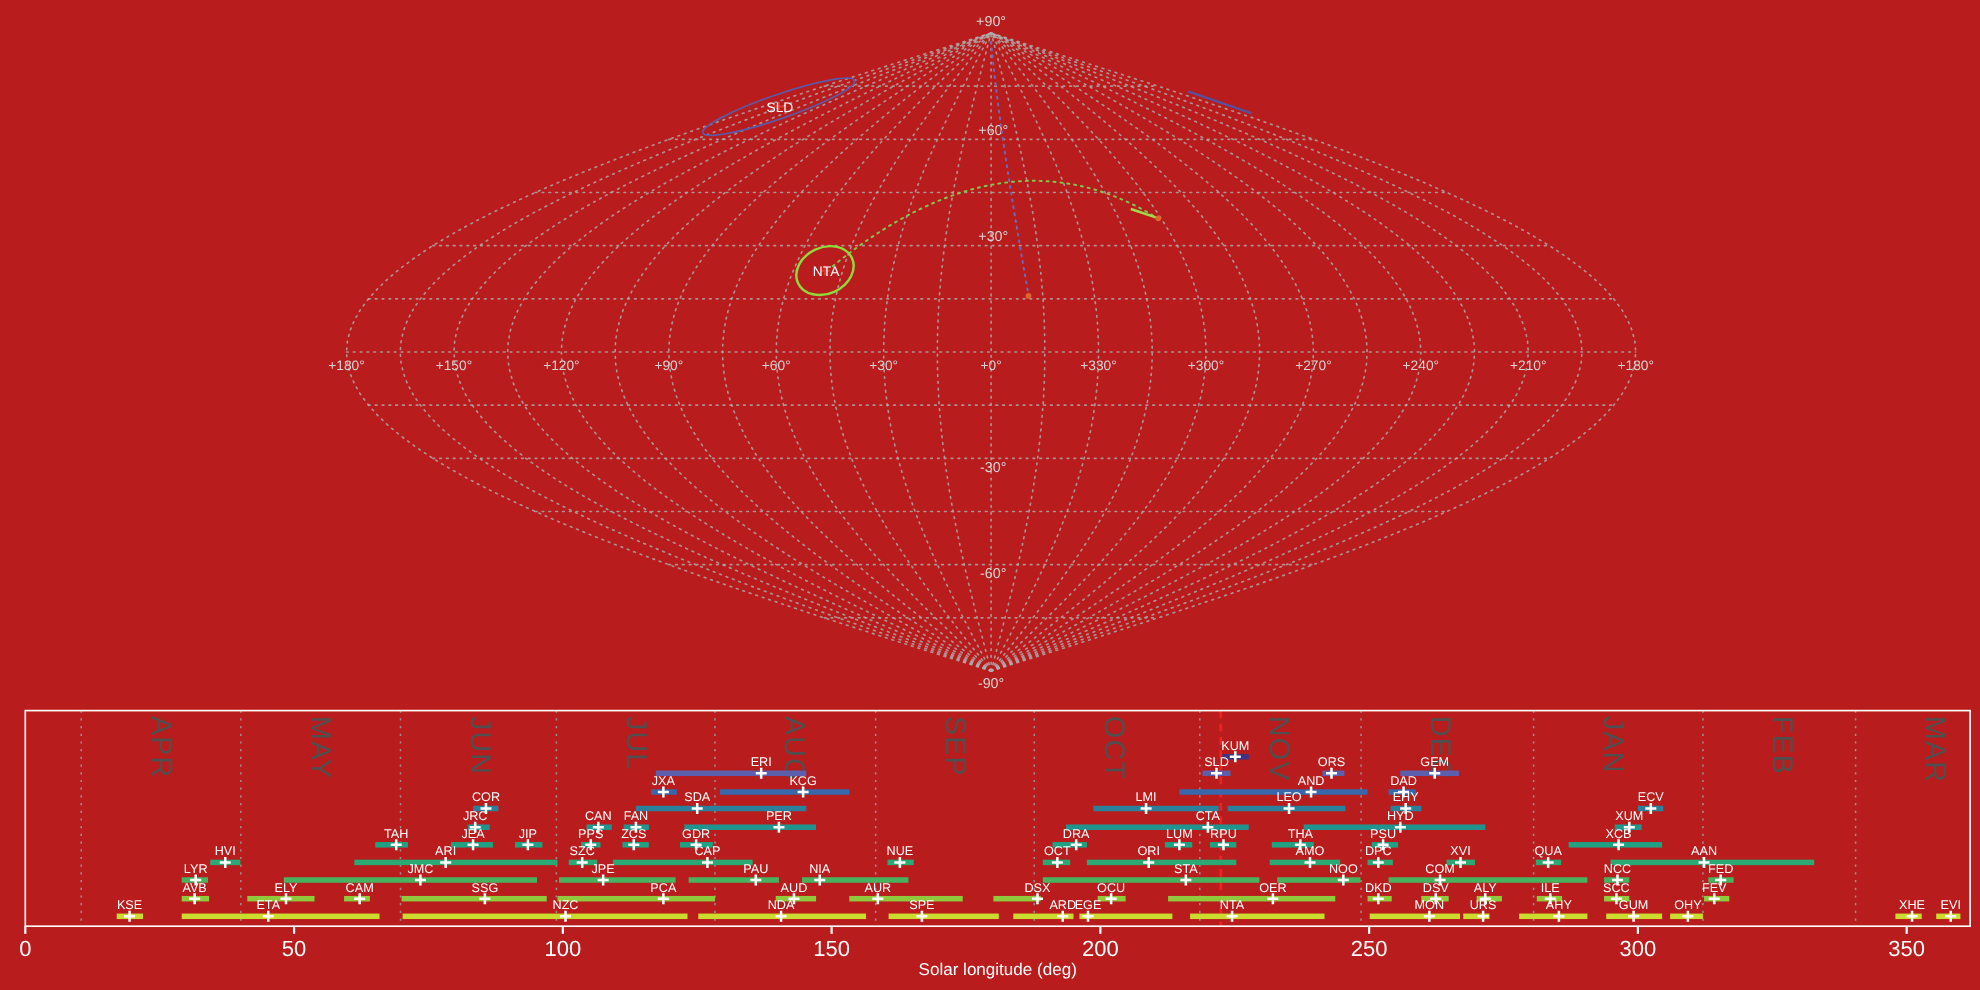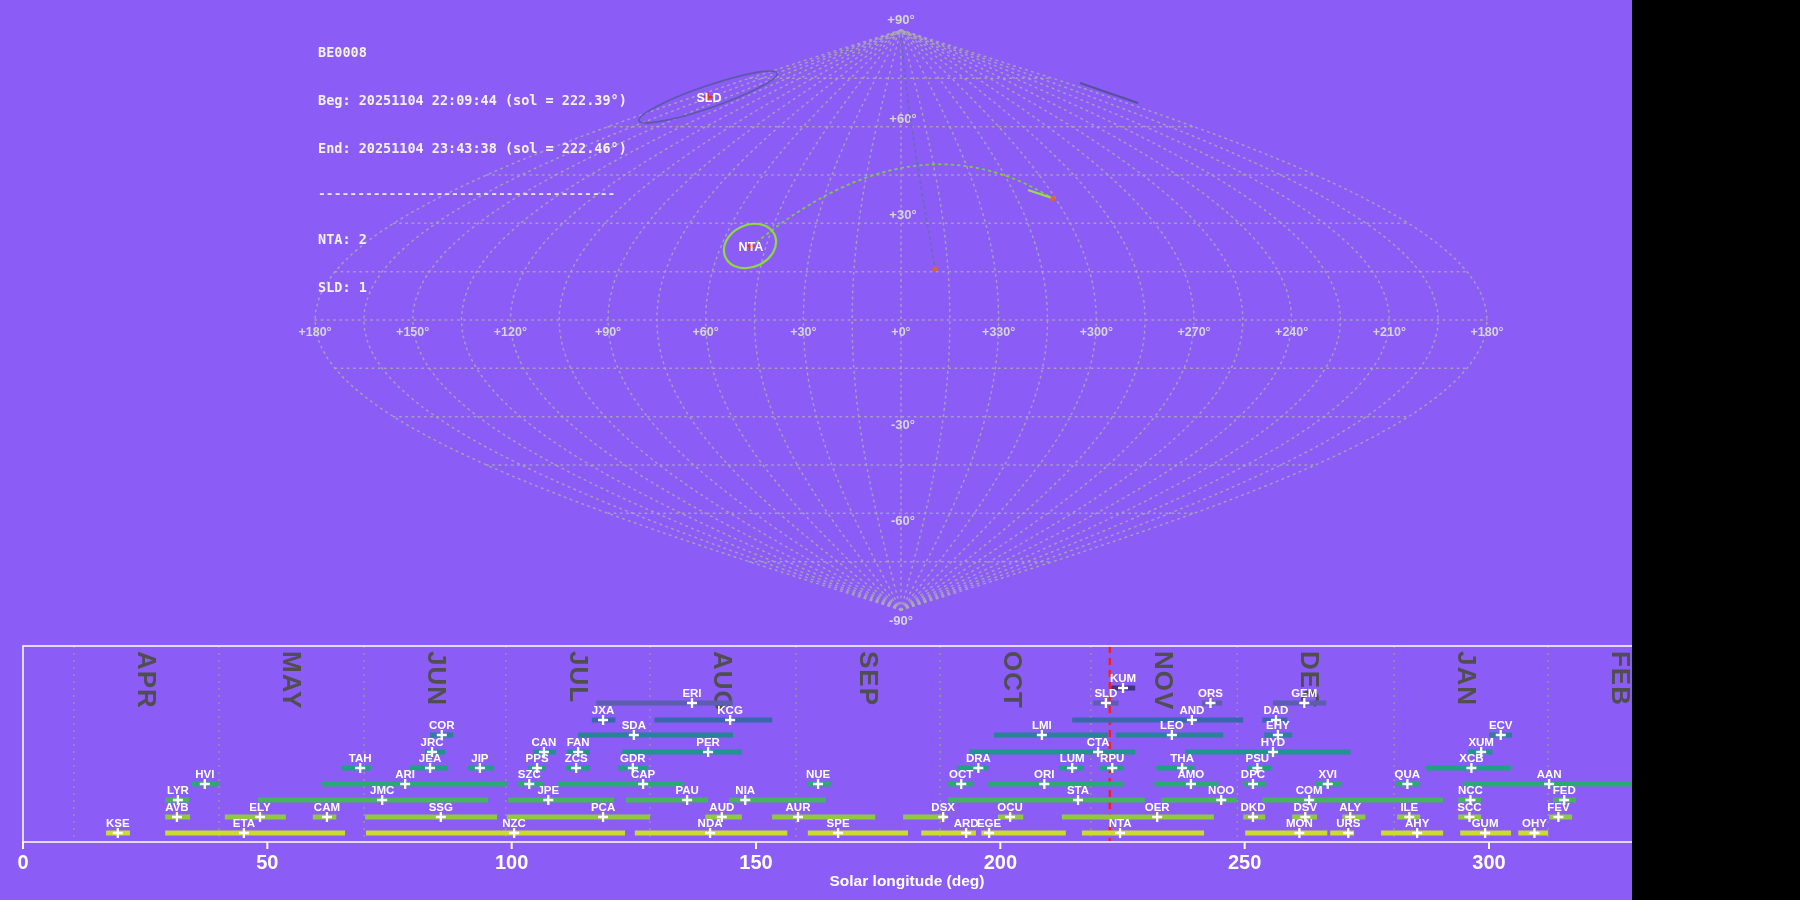--- a/index.html
+++ b/index.html
@@ -1,17 +1,17 @@
 <!DOCTYPE html>
 <html><head>
 <meta charset="utf-8">
 <style>
   html,body{margin:0;padding:0;background:#000;}
-  .screen{position:relative;width:1632px;height:900px;background:#8b5cf6;overflow:hidden;
-          font-family:"Liberation Sans",sans-serif;font-weight:bold;}
+  .screen{position:relative;width:1800px;height:900px;background:#b91c1c;overflow:hidden;
+          font-family:"Liberation Sans",sans-serif;}
   #plot{position:absolute;left:0;top:0;}
   .hdr{position:absolute;left:318px;top:12px;color:#f2f2f2;
        font-family:"DejaVu Sans Mono",monospace;font-size:13.5px;line-height:16px;
        white-space:pre;}
   .hdr .sep{line-height:11px;font-size:13px;color:#e8e8e8;}
   text{font-family:"Liberation Sans",sans-serif;}
 </style>
 </head>
 <body>
 
@@ -382,21 +382,13 @@
       <line x1="1000.3355444997236" y1="842" x2="1000.3355444997236" y2="849" stroke="#ffffff" stroke-width="2"></line>
       <text x="1000.3355444997236" y="869" font-size="20" fill="#ffffff" text-anchor="middle">200</text>
       <line x1="1244.6694306246545" y1="842" x2="1244.6694306246545" y2="849" stroke="#ffffff" stroke-width="2"></line>
       <text x="1244.6694306246545" y="869" font-size="20" fill="#ffffff" text-anchor="middle">250</text>
       <line x1="1489.0033167495853" y1="842" x2="1489.0033167495853" y2="849" stroke="#ffffff" stroke-width="2"></line>
       <text x="1489.0033167495853" y="869" font-size="20" fill="#ffffff" text-anchor="middle">300</text>
       <line x1="1733.3372028745162" y1="842" x2="1733.3372028745162" y2="849" stroke="#ffffff" stroke-width="2"></line>
       <text x="1733.3372028745162" y="869" font-size="20" fill="#ffffff" text-anchor="middle">350</text>
       <text x="907" y="886" font-size="15.5" fill="#ffffff" text-anchor="middle">Solar longitude (deg)</text>
     </svg>
-  <div class="hdr">
-    <div>BE0008</div>
-    <div>Beg: 20251104 22:09:44 (sol = 222.39°)</div>
-    <div>End: 20251104 23:43:38 (sol = 222.46°)</div>
-    <div class="sep">--------------------------------------</div>
-    <div>NTA: 2</div>
-    <div>SLD: 1</div>
-  </div>
 </div>
 
 </body></html>

